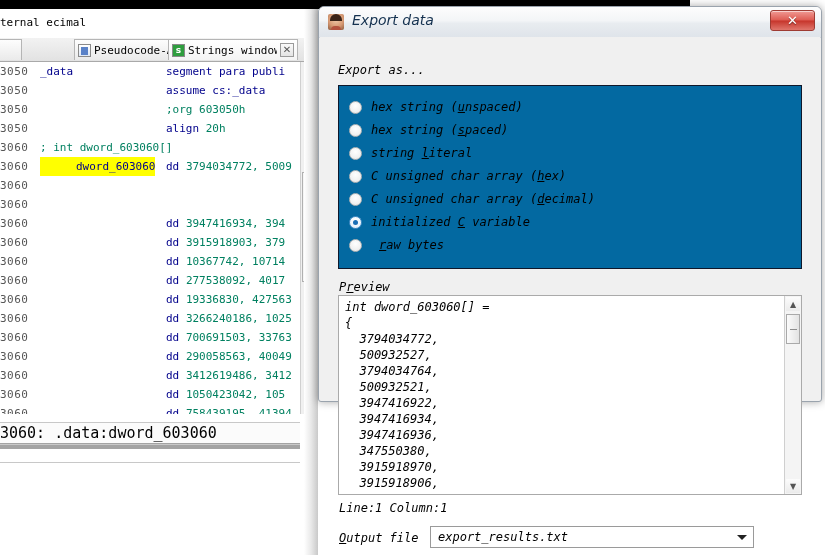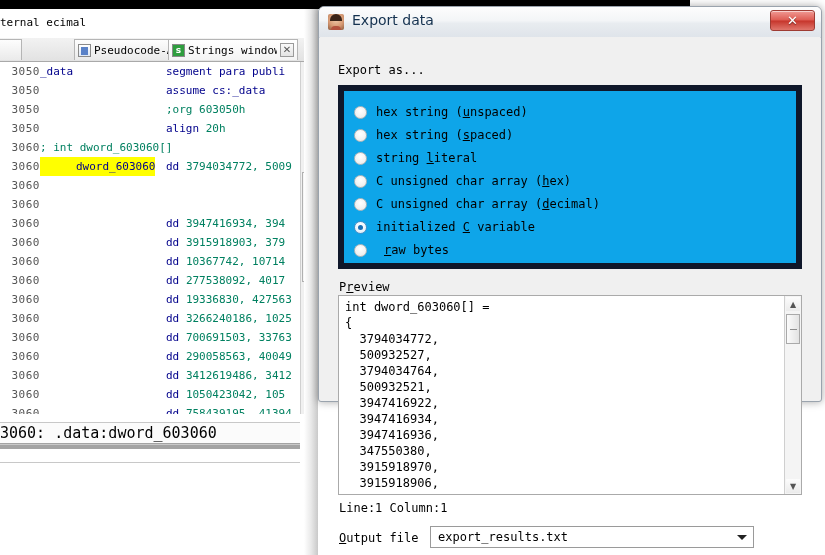--- a/index.html
+++ b/index.html
@@ -67,21 +67,21 @@
   }
   .tablabel { overflow: hidden; }
 
   
   .disasm {
     position: absolute; left: 0; top: 62px; width: 318px; height: 352px;
     background: #ffffff; overflow: hidden;
     font-family: "DejaVu Sans Mono", monospace; font-size: 11px;
   }
   .dline { height: 19px; line-height: 19px; white-space: nowrap; position: relative; }
-  .addr { display: inline-block; width: 40px; color: #555555; letter-spacing: 0.5px; text-align: right; }
+  .addr { display: inline-block; width: 40px; color: #555555; letter-spacing: 0.5px; }
   .lbl  { color: #00008b; }
   .lbl.hl { background: #ffff00; padding-left: 36px; }
   .mnem { color: #00008b; }
   .num  { color: #008060; }
   .cmt  { color: #008060; }
   .colA { position: absolute; left: 40px; }
   .colB { position: absolute; left: 166px; }
 
   .disasm-scroll {
     position: absolute; left: 300px; top: 62px; width: 16px; height: 352px;
@@ -112,20 +112,21 @@
   }
 
   
   .dialog {
     position: absolute; left: 318px; top: 6px; width: 504px; height: 396px;
     background: #f0f0f0;
     border: 1px solid #9aa3ad;
     border-radius: 6px 6px 3px 3px;
     box-shadow: 0 0 8px rgba(0,0,0,0.35);
     box-sizing: border-box;
+    font-style: italic;
   }
   .titlebar {
     position: absolute; left: 0; top: 0; right: 0; height: 30px;
     background: linear-gradient(#fdfdfd 0%, #f3f5f7 45%, #e8ecf0 55%, #dfe4ea 100%);
     border-radius: 5px 5px 0 0;
     border-bottom: 1px solid #d4d8dd;
   }
   .title-icon {
     position: absolute; left: 9px; top: 7px; width: 16px; height: 16px;
     border-radius: 2px; overflow: hidden;
@@ -159,22 +160,22 @@
     background: #f0f0f0;
   }
 
   .group-label {
     position: absolute; font-family: "DejaVu Sans Mono", monospace;
     font-size: 12px; color: #000000;
   }
   .underl { text-decoration: underline; }
 
   .groupbox {
-    position: absolute; background: #0ea5e9;
-    border: 6px solid #0f172a; box-sizing: border-box;
+    position: absolute; background: #0369a1;
+    border: 1px solid #0f172a; box-sizing: border-box;
   }
   #export-as-group { left: 18px; top: 48px; width: 464px; height: 184px; }
 
   .radio-row {
     position: absolute; left: 10px; height: 22px;
     display: flex; align-items: center; gap: 9px;
     font-family: "DejaVu Sans Mono", monospace; font-size: 12px; color: #000;
     white-space: nowrap;
   }
   .radio {

